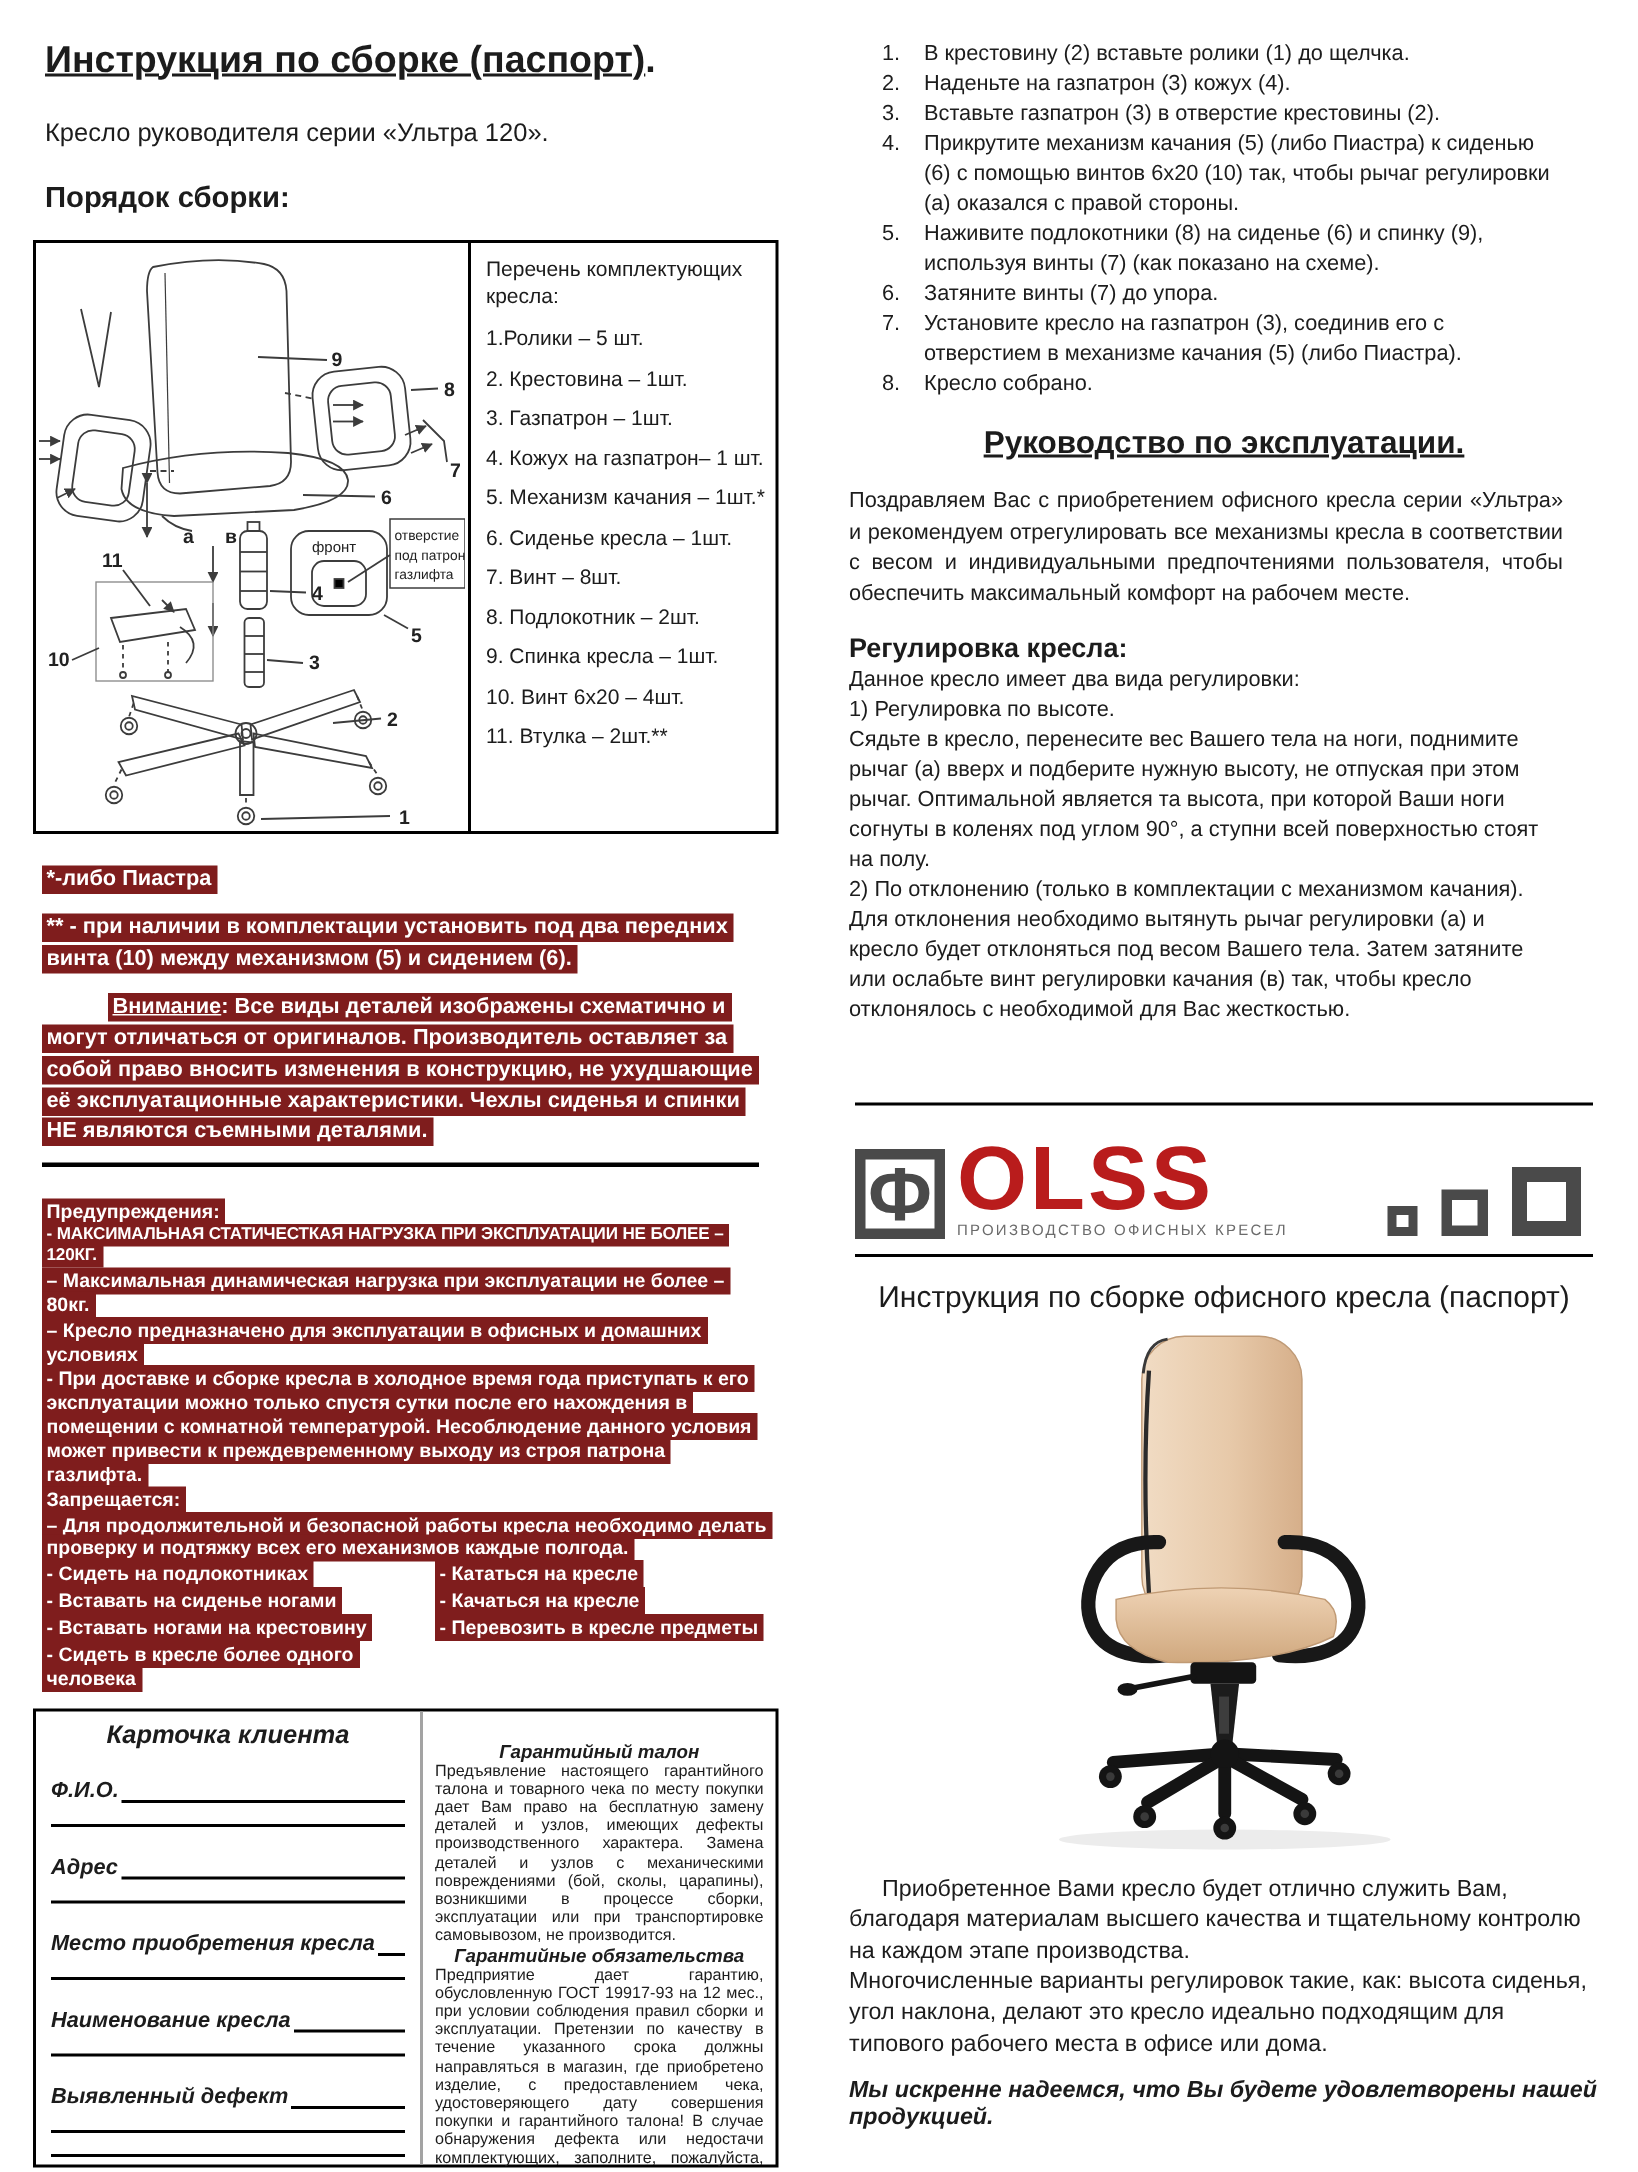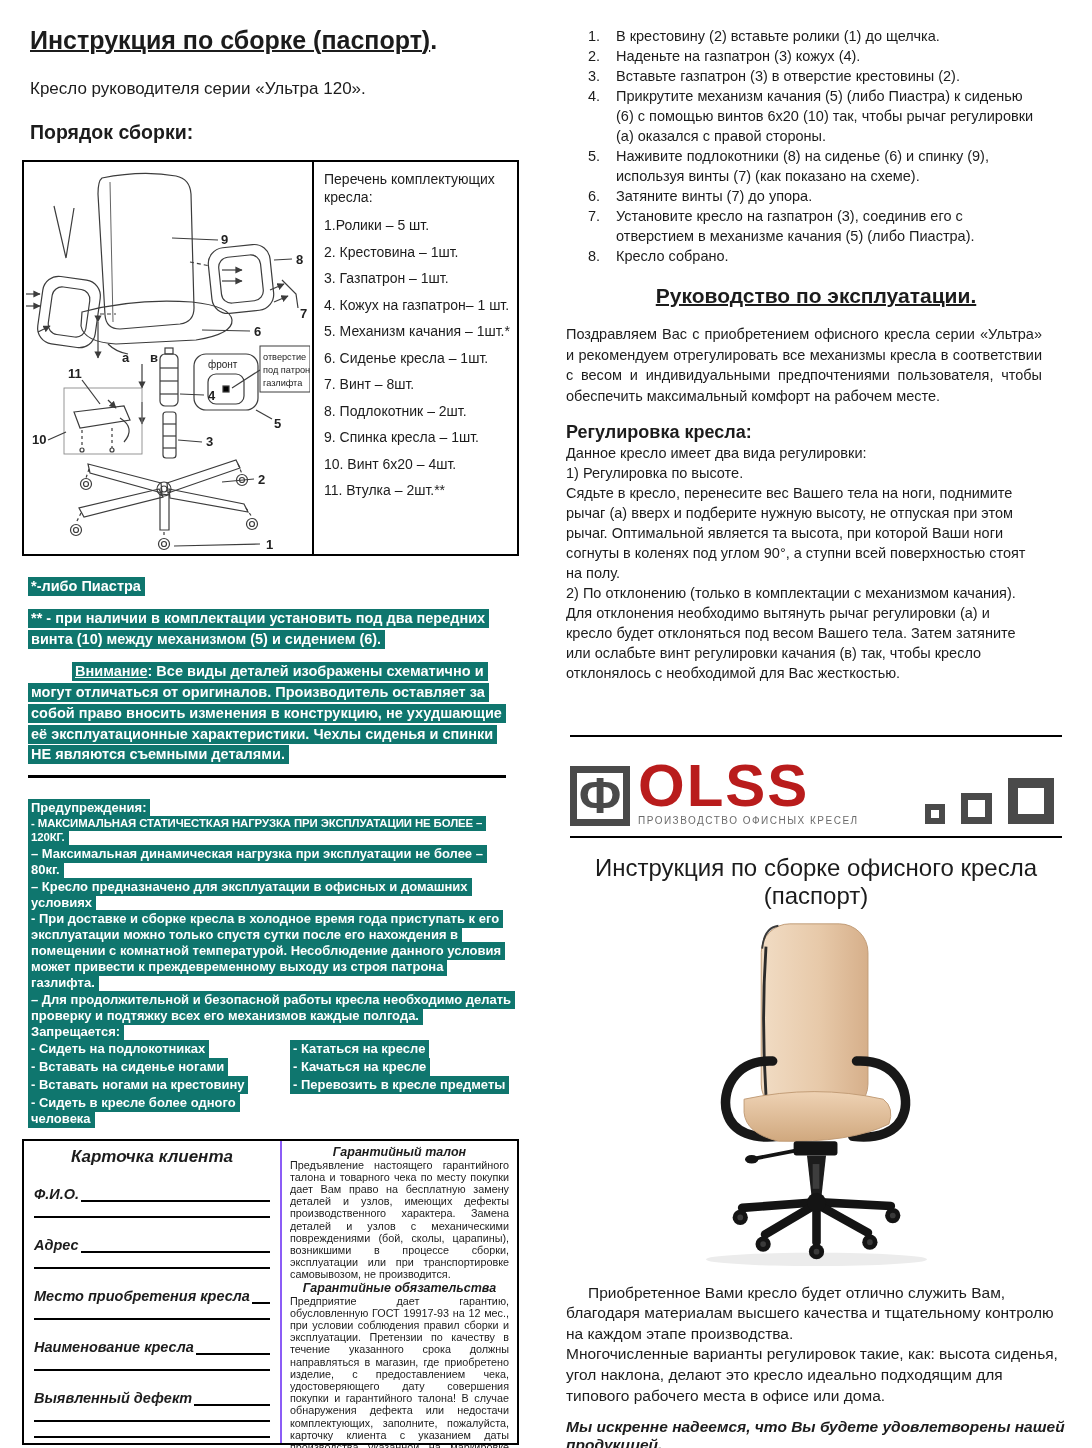--- a/index.html
+++ b/index.html
@@ -22,41 +22,41 @@
   .diagram-area { width:288px; flex:none; }
   .parts-panel { flex:1; border-left:2px solid #000; padding:8px 4px 0 10px; font-size:14px; }
   .parts-heading { line-height:1.3; margin-bottom:11px; }
   .part-item { margin-bottom:9px; line-height:1.25; }
 
   svg text { font-family:"Liberation Sans", sans-serif; }
   .callout-num { font-size:13px; font-weight:bold; fill:#222; }
   .diagram-label { font-size:10px; fill:#222; }
   .diagram-label-sm { font-size:9.2px; fill:#222; }
 
-  .hl { background:#0f766e; color:#fff; font-weight:bold; padding:1px 4px 2px 3px;
+  .hl { background:#7f1d1d; color:#fff; font-weight:bold; padding:1px 4px 2px 3px;
         box-decoration-break:clone; -webkit-box-decoration-break:clone; }
   .note1 { margin-top:22px; font-size:14.5px; }
   .note2 { margin-top:14px; font-size:14.5px; line-height:1.48; width:482px; }
   .attention { margin-top:10px; font-size:14.5px; line-height:1.44; width:482px; text-indent:44px; }
   .att-label { text-decoration:underline; }
 
   .rule-left { margin:10px 0 0 0; width:478px; border:none; border-top:3px solid #000; }
 
   .warnings { margin-top:22px; width:486px; font-size:13px; line-height:1.22; }
   .warn-row { margin:0 0 1px 0; }
   .warn-caps { font-size:11.4px; letter-spacing:-0.1px; }
   .forbidden { display:grid; grid-template-columns:262px 1fr; row-gap:2px; margin-top:1px; }
 
   .client-table { margin:12px 0 0 -6px; width:497px; height:306px; border:2px solid #000; display:flex; }
   .cc-cell { width:256px; flex:none; padding:6px 10px 0 10px; }
   .cc-title { text-align:center; font-weight:bold; font-style:italic; font-size:17px; }
   .cc-field { display:flex; align-items:flex-end; font-weight:bold; font-style:italic; font-size:14.5px; height:20px; margin-top:15px; }
   .cc-field .fill { flex:1; border-bottom:2px solid #000; height:100%; margin-left:2px; }
   .cc-blank { border-bottom:2px solid #000; height:16px; }
-  .gt-cell { flex:1; border-left:2px solid #8b5cf6; padding:4px 8px 0 8px; font-size:10.8px; line-height:1.13; }
+  .gt-cell { flex:1; border-left:2px solid #a3a3a3; padding:20px 8px 0 8px; font-size:10.8px; line-height:1.13; }
   .gt-title { text-align:center; font-weight:bold; font-style:italic; font-size:12.5px; }
   .gt-cell p { margin:0; text-align:justify; }
 
   
   .steps { margin-top:4px; width:478px; padding-left:22px; font-size:14.5px; line-height:1.38; }
   .step { display:flex; }
   .step-num { width:28px; flex:none; }
   .step-text { flex:1; }
   .manual-heading { margin-top:18px; text-align:center; font-size:21px; font-weight:bold;
                     text-decoration:underline; text-decoration-thickness:2px; }
@@ -74,21 +74,21 @@
               justify-content:center; color:#4a4a4a; font-size:50px; font-weight:bold; line-height:1; }
   .brand-text { margin-left:8px; }
   .brand-name { font-size:60px; font-weight:bold; color:#b91c1c; line-height:0.82; letter-spacing:2px; }
   .brand-tagline { font-size:10px; color:#6b6b6b; letter-spacing:1.5px; margin-top:4px; }
   .brand-squares { display:flex; align-items:flex-end; margin-bottom:2px; }
   .sq { border-style:solid; border-color:#4a4a4a; background:#fff; }
   .sq1 { width:20px; height:20px; border-width:6px; margin-right:16px; }
   .sq2 { width:31px; height:31px; border-width:7px; margin-right:16px; }
   .sq3 { width:46px; height:46px; border-width:10px; }
 
-  .passport-heading { margin-top:16px; text-align:center; font-size:24px; }
+  .passport-heading { margin-top:16px; text-align:center; font-size:20px; }
   .chair-photo { display:block; margin:8px auto 0 auto; }
   .thanks { margin-top:12px; text-align:center; font-weight:bold; font-size:16.5px; }
   .closing-p1 { margin:14px 0 0 0; font-size:15.5px; line-height:1.33; text-indent:22px; }
   .closing-p2 { margin:0; font-size:15.5px; line-height:1.33; }
   .closing-p3 { margin:12px 0 0 0; font-weight:bold; font-style:italic; font-size:15.5px; }
 </style>
 </head>
 <body>
 
 <div class="page">
@@ -245,22 +245,22 @@
     <div class="attention"><span class="hl"><span class="att-label">Внимание</span><span>: Все виды деталей изображены схематично и могут отличаться от оригиналов.  Производитель оставляет за собой право вносить изменения в конструкцию, не ухудшающие её эксплуатационные характеристики.  Чехлы сиденья и спинки НЕ являются съемными деталями.</span></span></div>
 
     <hr class="rule-left">
 
     <div class="warnings">
       <div class="warn-row"><span class="hl">Предупреждения:</span></div>
       <div class="warn-row warn-caps"><span class="hl">-  МАКСИМАЛЬНАЯ СТАТИЧЕСТКАЯ НАГРУЗКА ПРИ ЭКСПЛУАТАЦИИ НЕ БОЛЕЕ – 120КГ.</span></div>
       <div class="warn-row"><span class="hl">– Максимальная динамическая нагрузка при эксплуатации не более – 80кг.</span></div>
       <div class="warn-row"><span class="hl">– Кресло предназначено для эксплуатации в офисных и домашних условиях</span></div>
       <div class="warn-row"><span class="hl">-  При доставке и сборке кресла в холодное время года приступать к его эксплуатации можно только спустя сутки после его нахождения в помещении с комнатной температурой. Несоблюдение данного условия может привести к преждевременному выходу из строя патрона газлифта.</span></div>
+      <div class="warn-row"><span class="hl">Запрещается:</span></div>
       <div class="warn-row"><span class="hl">– Для продолжительной и безопасной работы кресла необходимо делать проверку и подтяжку всех его механизмов каждые полгода.</span></div>
-      <div class="warn-row"><span class="hl">Запрещается:</span></div>
       <div class="forbidden">
         <div><span class="hl">- Сидеть на подлокотниках</span></div>
         <div><span class="hl">- Кататься на кресле</span></div>
         <div><span class="hl">- Вставать на сиденье ногами</span></div>
         <div><span class="hl">- Качаться на кресле</span></div>
         <div><span class="hl">- Вставать ногами на крестовину</span></div>
         <div><span class="hl">-  Перевозить в кресле предметы</span></div>
         <div><span class="hl">- Сидеть в кресле более одного человека</span></div>
       </div>
     </div>

